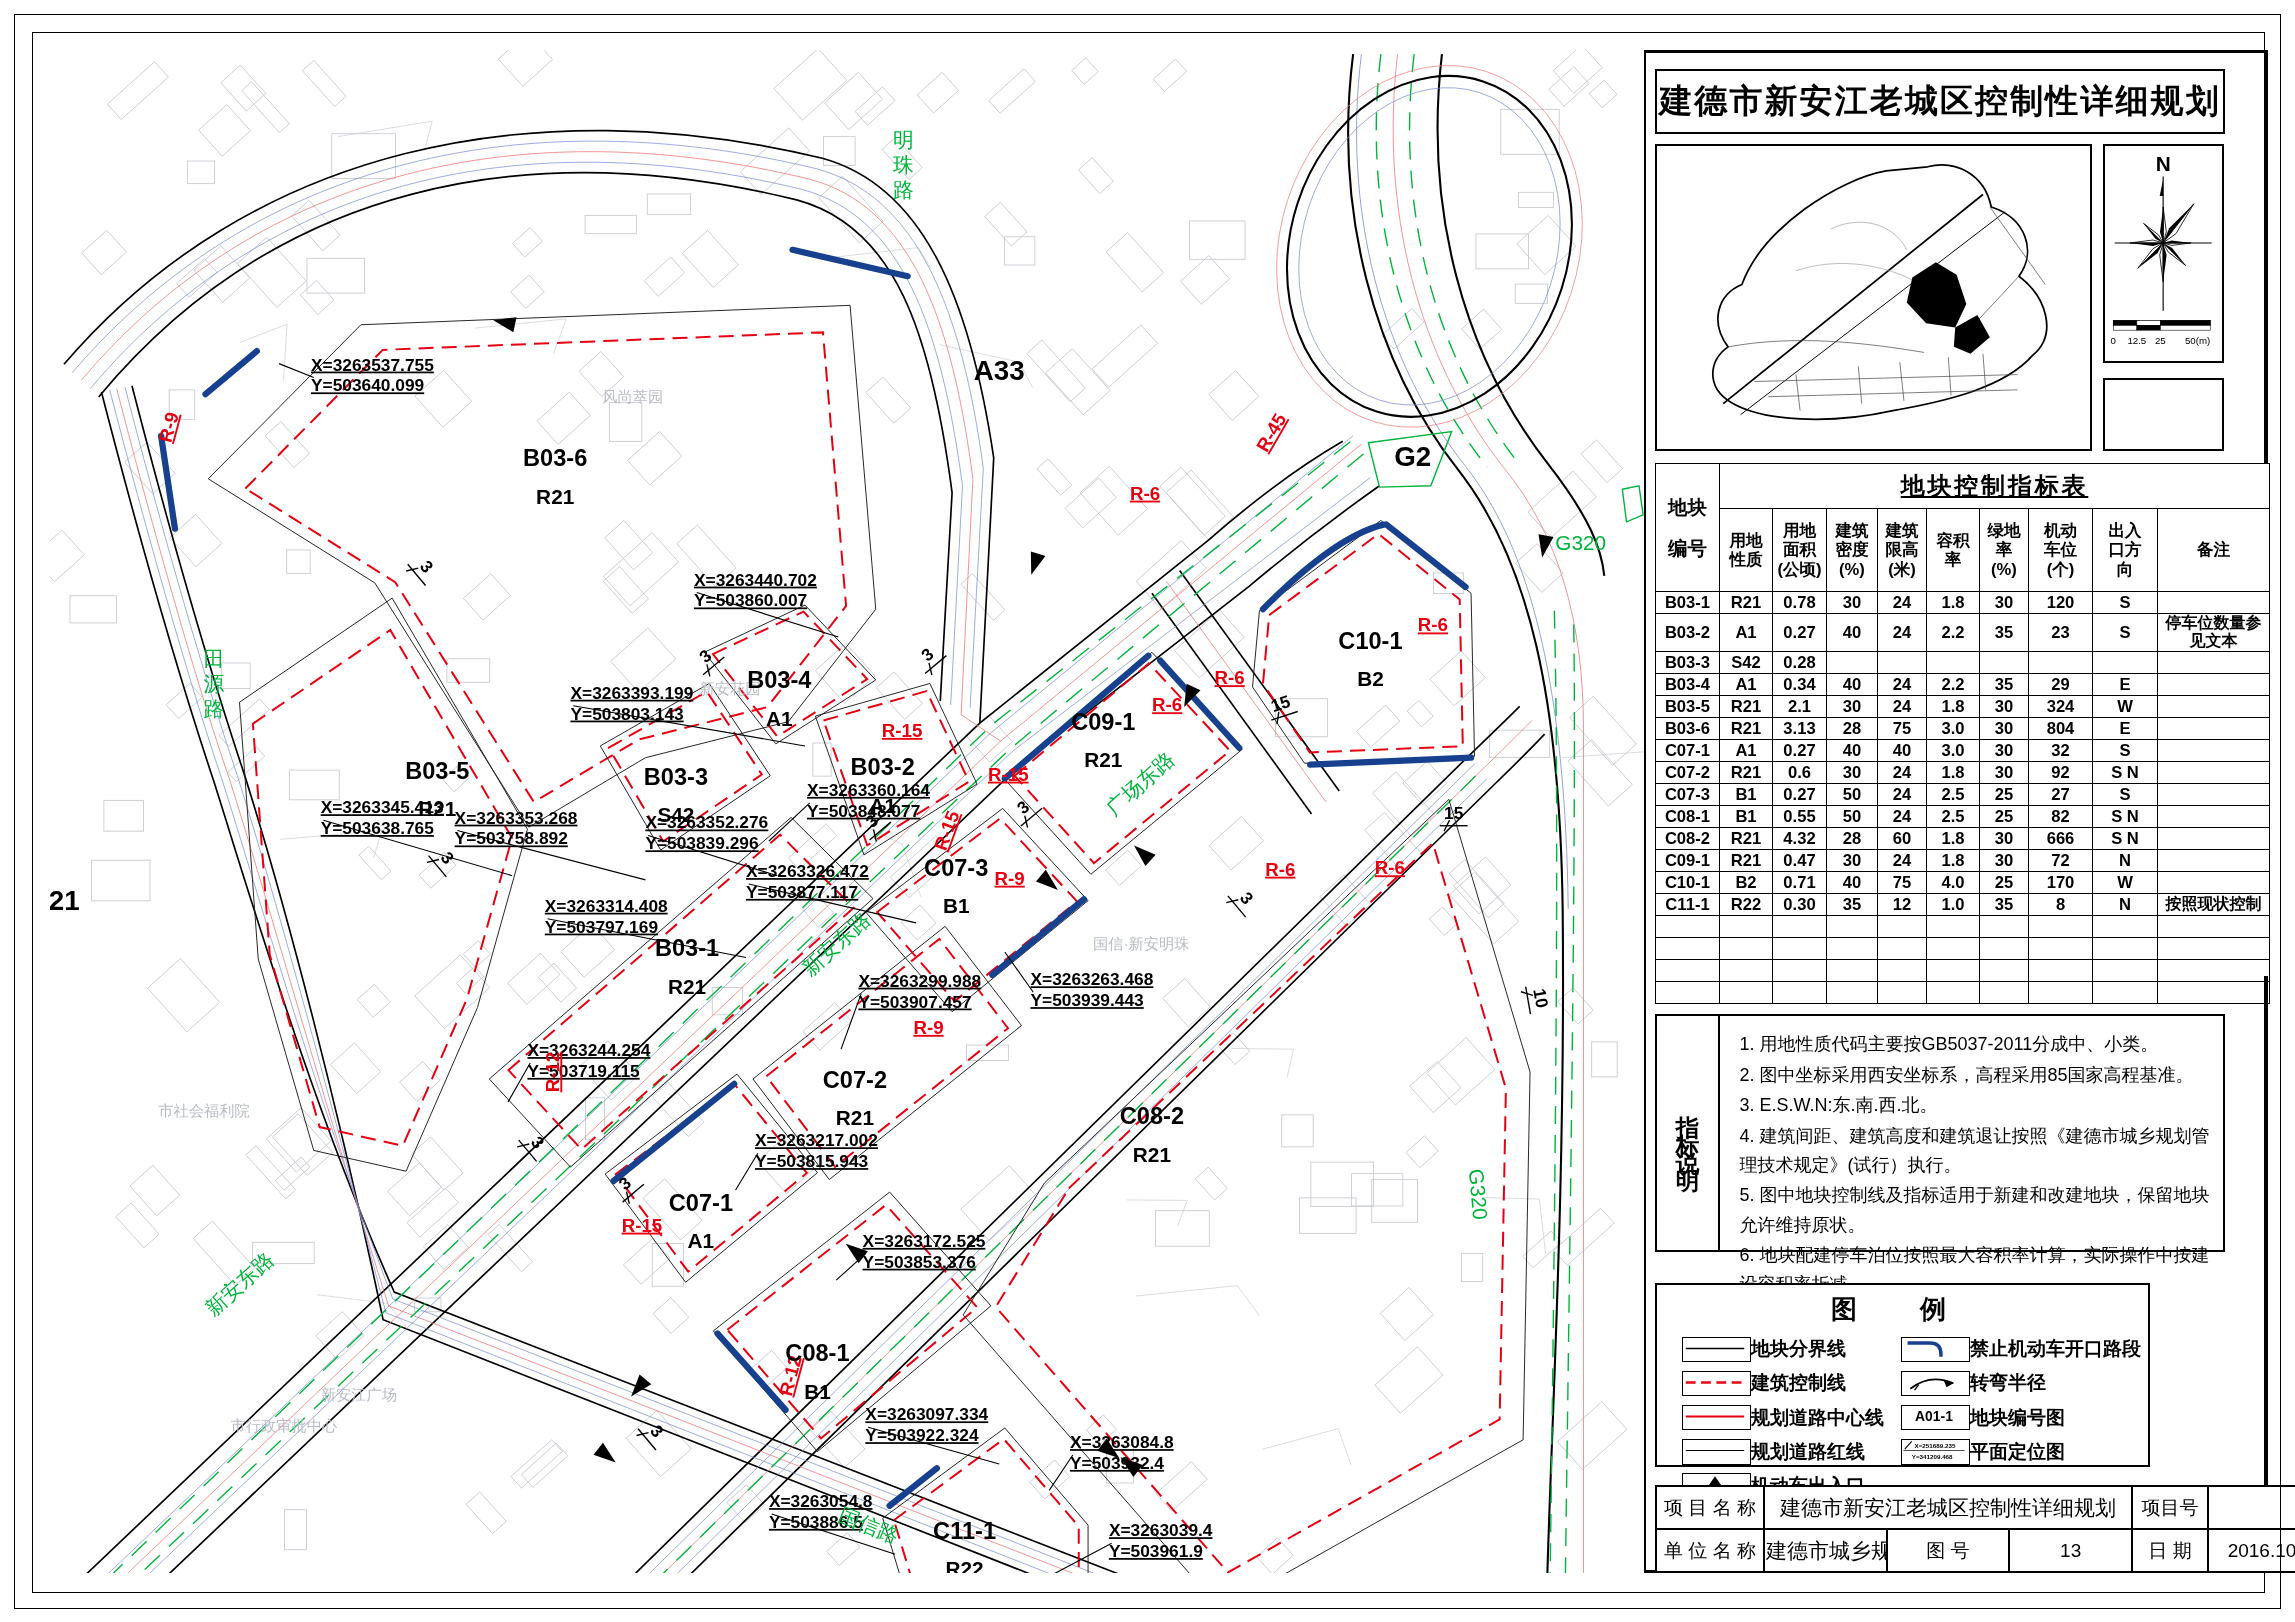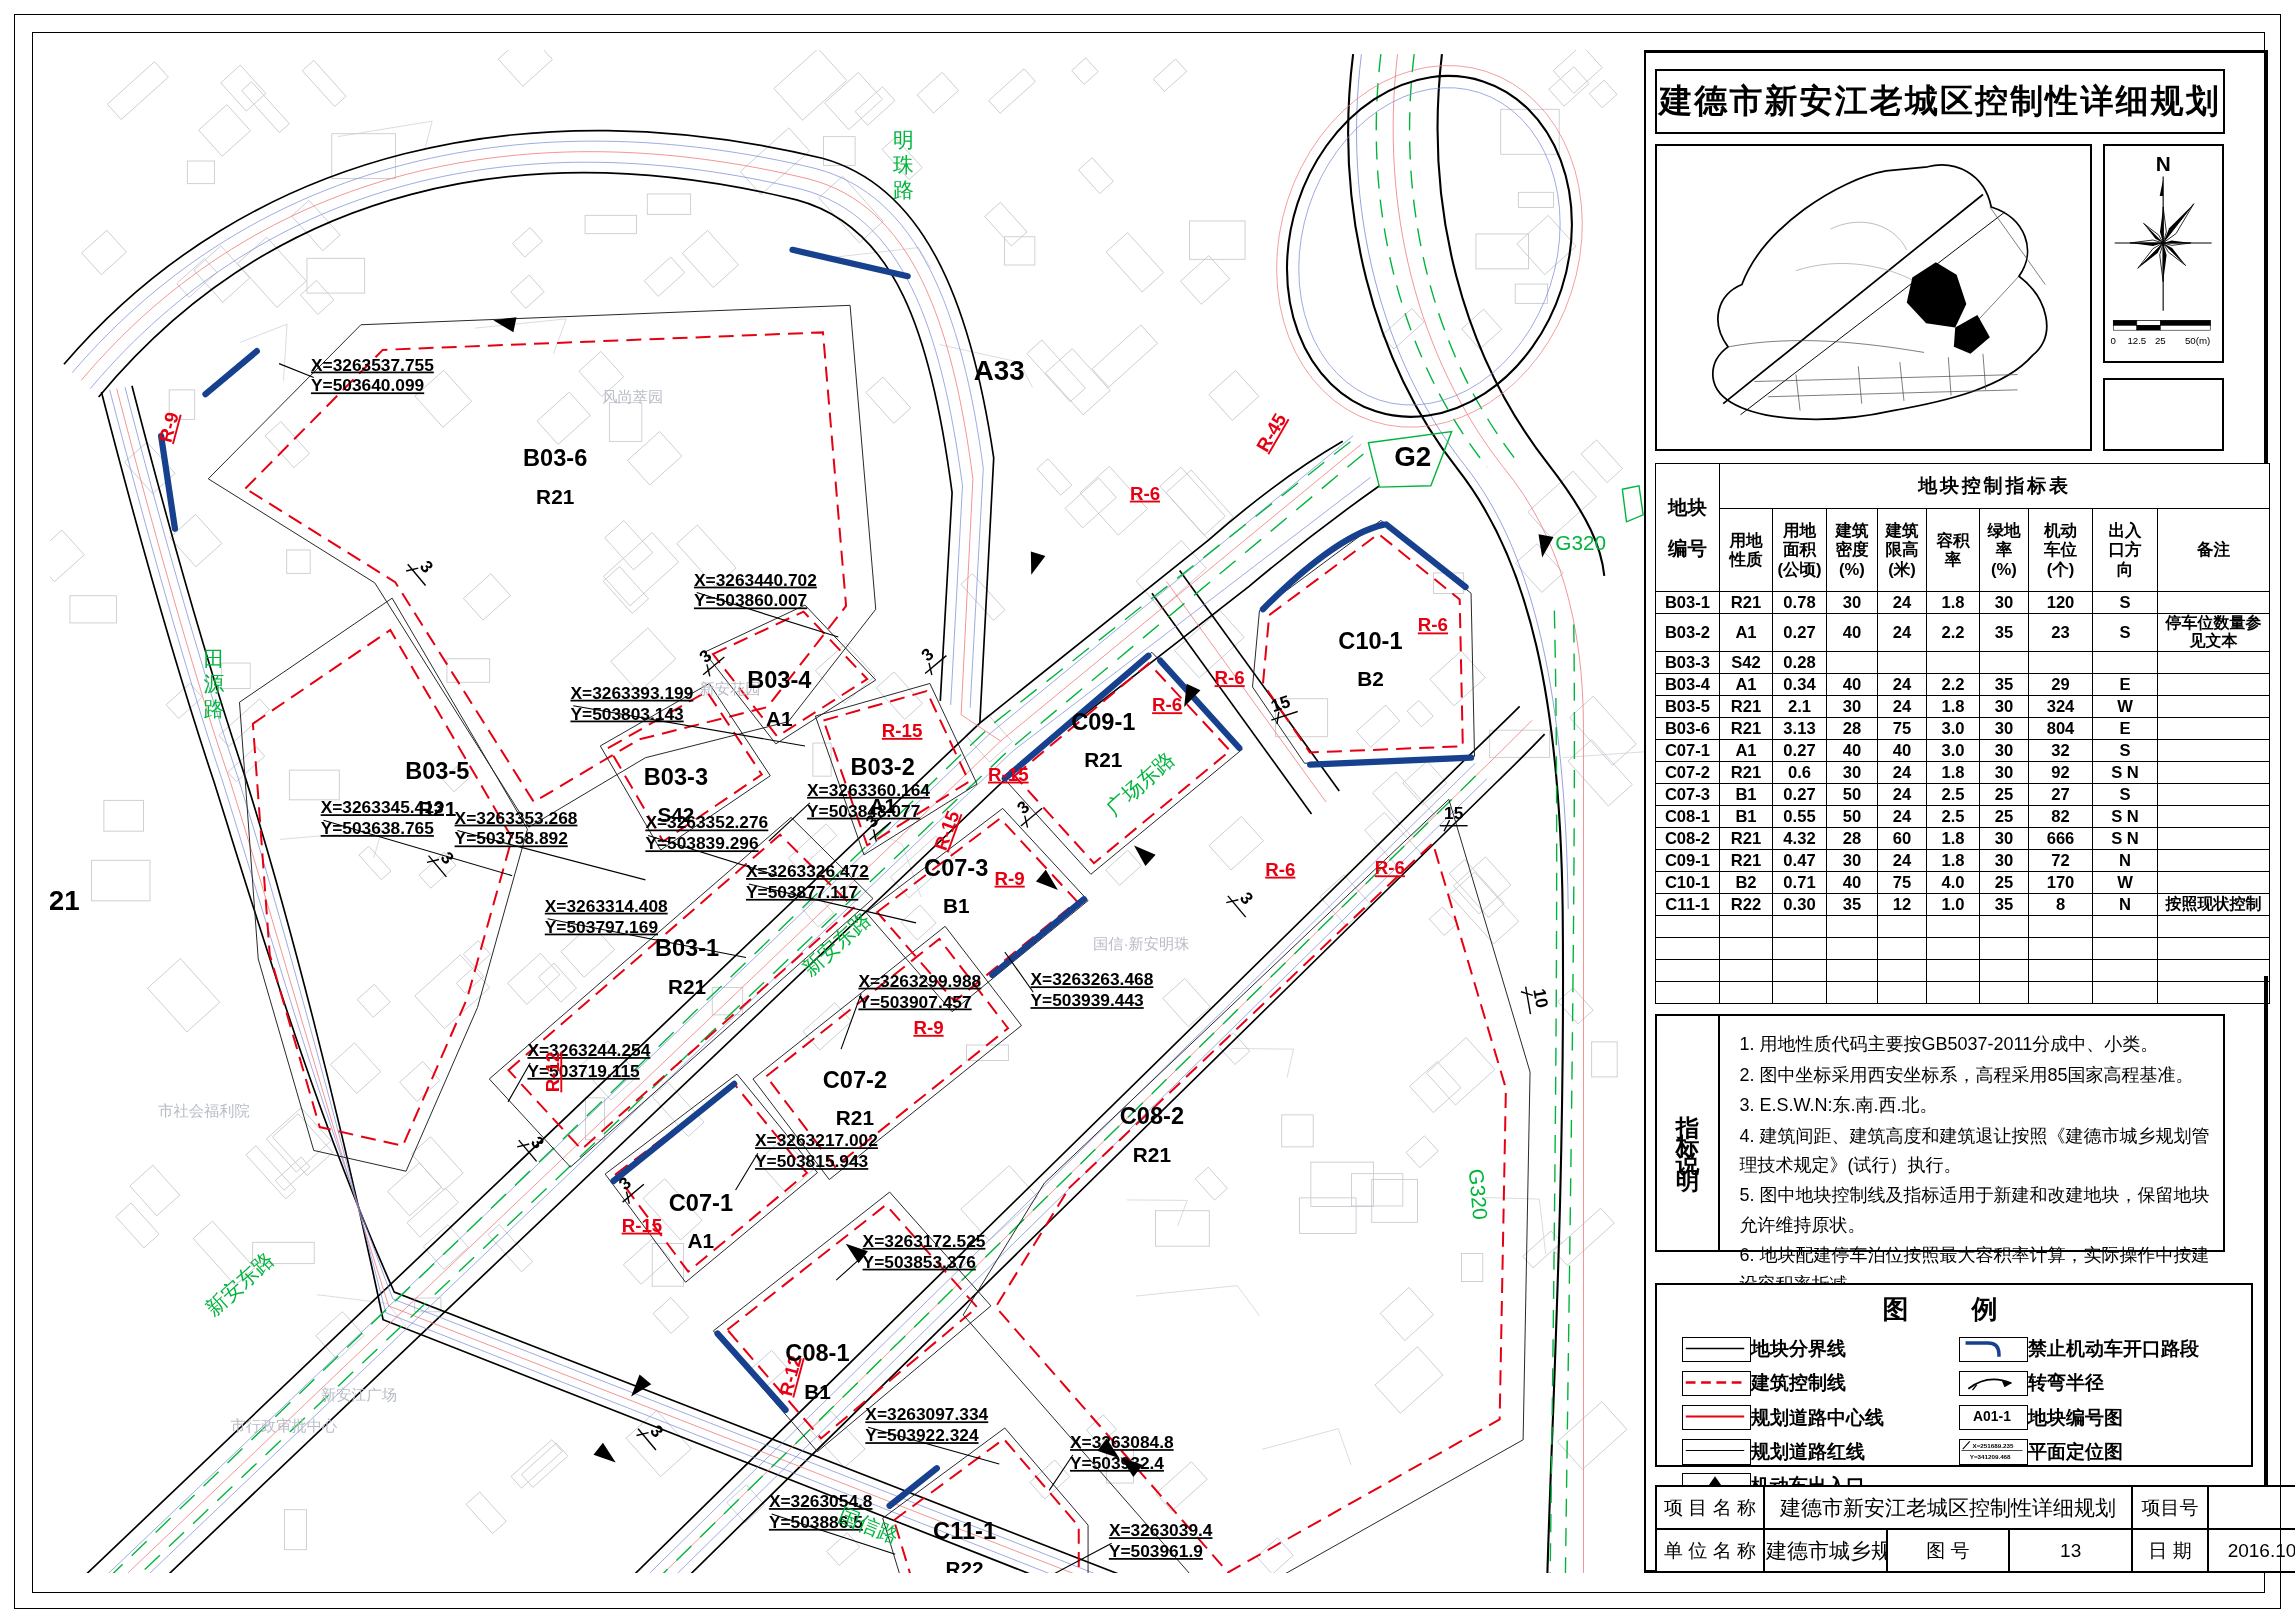--- a/index.html
+++ b/index.html
@@ -13,30 +13,30 @@
   .pbox{position:absolute;border:2.1px solid #000;box-sizing:border-box;background:#fff;}
   .title-box{left:1655px;top:69px;width:570px;height:65px;display:flex;align-items:center;justify-content:center;}
   .title-box .t{font-size:33px;font-weight:bold;letter-spacing:2.1px;}
   .keymap-box{left:1655px;top:144px;width:437px;height:307px;}
   .compass-box{left:2103px;top:144px;width:121px;height:219px;}
   .empty-box{left:2103px;top:378px;width:121px;height:73px;}
   .table-box{left:1655px;top:463px;width:613px;height:513px;border:none;}
   table.ctrl{border-collapse:collapse;width:613px;height:513px;table-layout:fixed;}
   table.ctrl td,table.ctrl th{border:1.4px solid #000;text-align:center;vertical-align:middle;
      font-weight:bold;padding:0;line-height:1.15;overflow:hidden;}
-  table.ctrl .ttl{font-size:19px;letter-spacing:2.8px;}
+  table.ctrl .ttl{font-size:24px;letter-spacing:2.8px;text-decoration:underline;}
   table.ctrl th{font-size:16.6px;}
   table.ctrl td{font-size:16.6px;height:21px;}
   table.ctrl .corner{font-size:19.4px;}
   .notes-box{left:1655px;top:1014px;width:570px;height:238px;display:flex;}
   .notes-label{width:61px;border-right:2.1px solid #000;display:flex;align-items:center;justify-content:center;}
   .notes-label .v{writing-mode:vertical-lr;letter-spacing:18px;font-size:23.6px;font-weight:bold;}
   .notes-body{flex:1;padding:14px 12.5px 7px 19.4px;font-size:18px;line-height:1.62;}
   .notes-body div{margin-bottom:1.4px;}
-  .legend-box{left:1655px;top:1283px;width:598px;height:184px;}
+  .legend-box{left:1655px;top:1283px;width:495px;height:184px;}
   .legend-title{text-align:center;font-size:26px;font-weight:bold;letter-spacing:28px;margin-top:7px;}
   .legend-cols{display:flex;padding:8.3px 7px 0 25px;}
   .lcol{display:flex;flex-direction:column;gap:6.2px;}
   .lcol.left{width:277px;}
   .lcol.right{flex:1;}
   .litem{display:flex;align-items:center;height:28px;}
   .swatch{width:67px;height:23.6px;border:1.4px solid #000;position:relative;flex:0 0 auto;background:#fff;}
   .swatch svg{position:absolute;left:0;top:0;}
   .llabel{font-size:19px;font-weight:bold;white-space:nowrap;}
   .tb-box{left:1655px;top:1485px;width:613px;height:88px;border:none;}

